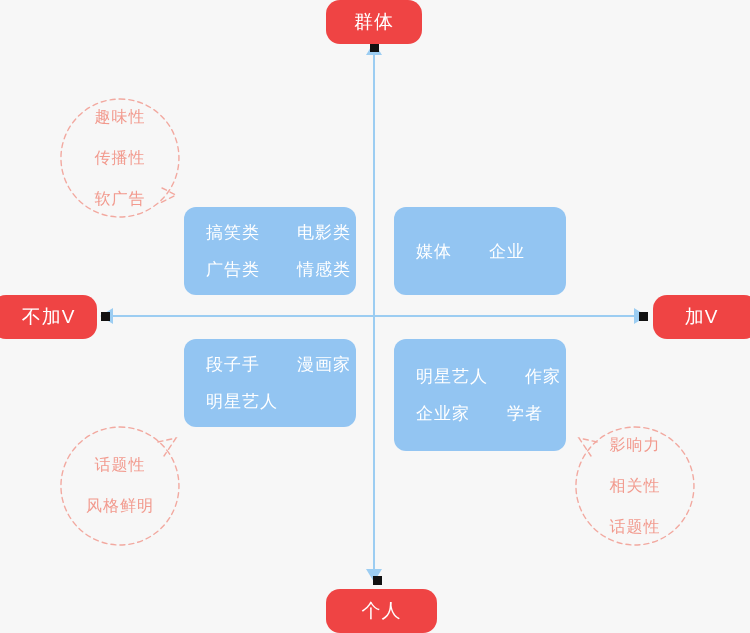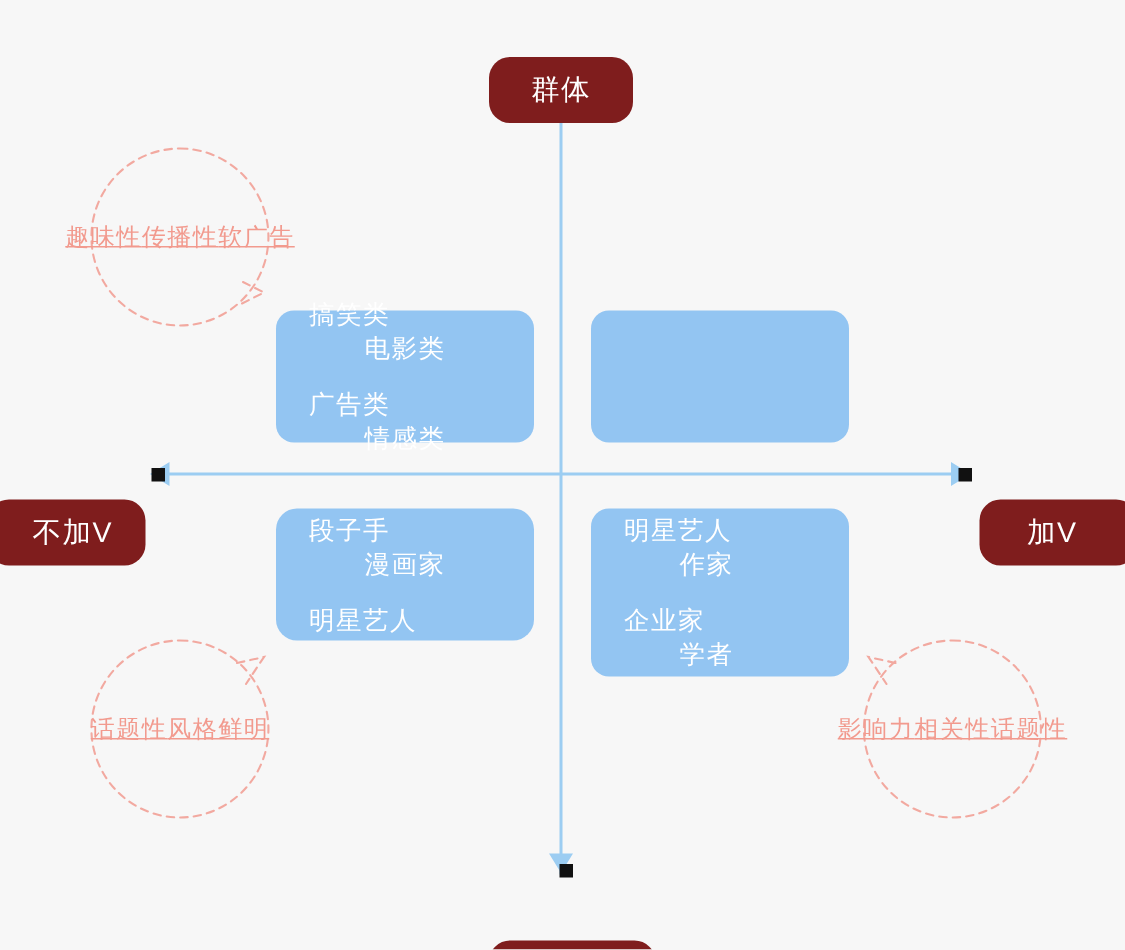--- a/index.html
+++ b/index.html
@@ -76,30 +76,29 @@
     background: #111;
   }
   .handle-top    { left: 370px; top: 43px; }
   .handle-bottom { left: 373px; top: 576px; }
   .handle-left   { left: 101px; top: 312px; }
   .handle-right  { left: 639px; top: 312px; }
 
   
   .axis-label {
     position: absolute;
-    background: #7f1d1d;
+    background: #ef4444;
     color: #ffffff;
     border-radius: 14px;
     display: flex;
     align-items: center;
     justify-content: center;
     font-size: 19px;
     letter-spacing: 1px;
     box-sizing: border-box;
-    margin-top: 38px;
   }
   .label-top    { left: 326px; top: 0px;   width: 96px;  height: 44px; }
   .label-bottom { left: 326px; top: 589px; width: 111px;  height: 44px; }
   .label-left   { left: -8px;  top: 295px; width: 105px; height: 44px; padding-left: 8px; }
   .label-right  { left: 653px; top: 295px; width: 105px; height: 44px; padding-right: 8px; }
 
   
   .quad-box {
     position: absolute;
     background: #93c5f2;
@@ -110,27 +109,26 @@
     display: flex;
     flex-direction: column;
     justify-content: center;
     gap: 14px;
   }
   .quad-box .row {
     display: flex;
     font-size: 17px;
     letter-spacing: 1px;
     white-space: nowrap;
-    flex-direction: column;
   }
   .quad-box .row span + span { margin-left: 37px; }
 
   .quad-tl { left: 184px; top: 207px; width: 172px; height: 88px; }
   .quad-tr { left: 394px; top: 207px; width: 172px; height: 88px; }
-  .quad-bl { left: 184px; top: 339px; width: 172px; height: 88px; border-radius: 14px; }
+  .quad-bl { left: 184px; top: 339px; width: 172px; height: 88px; }
   .quad-br { left: 394px; top: 339px; width: 172px; height: 112px; }
 
   
   .bubble {
     position: absolute;
     width: 124px;
     height: 124px;
   }
   .bubble svg {
     position: absolute;
@@ -138,29 +136,28 @@
     top: 0;
     overflow: visible;
   }
   .bubble .bubble-text {
     position: absolute;
     left: 0;
     top: 0;
     width: 124px;
     height: 124px;
     display: flex;
-    flex-direction: row;
+    flex-direction: column;
     align-items: center;
     justify-content: center;
-    gap: 0;
+    gap: 20px;
     color: #f29a8e;
     font-size: 16px;
     letter-spacing: 1px;
     white-space: nowrap;
-    text-decoration: underline;
   }
   .bubble-tl { left: 58px;  top: 96px;  }
   .bubble-tr { left: 573px; top: 96px;  }
   .bubble-bl { left: 58px;  top: 424px; }
   .bubble-br { left: 573px; top: 424px; }
 </style>
 </head>
 <body>
 
 <div id="canvas">
@@ -188,20 +185,24 @@
       <span>搞笑类</span>
       <span>电影类</span>
     </div>
     <div class="row">
       <span>广告类</span>
       <span>情感类</span>
     </div>
   </div>
 
   <div class="quad-box quad-tr">
+    <div class="row">
+      <span>媒体</span>
+      <span>企业</span>
+    </div>
   </div>
 
   <div class="quad-box quad-bl">
     <div class="row">
       <span>段子手</span>
       <span>漫画家</span>
     </div>
     <div class="row">
       <span>明星艺人</span>
     </div>

